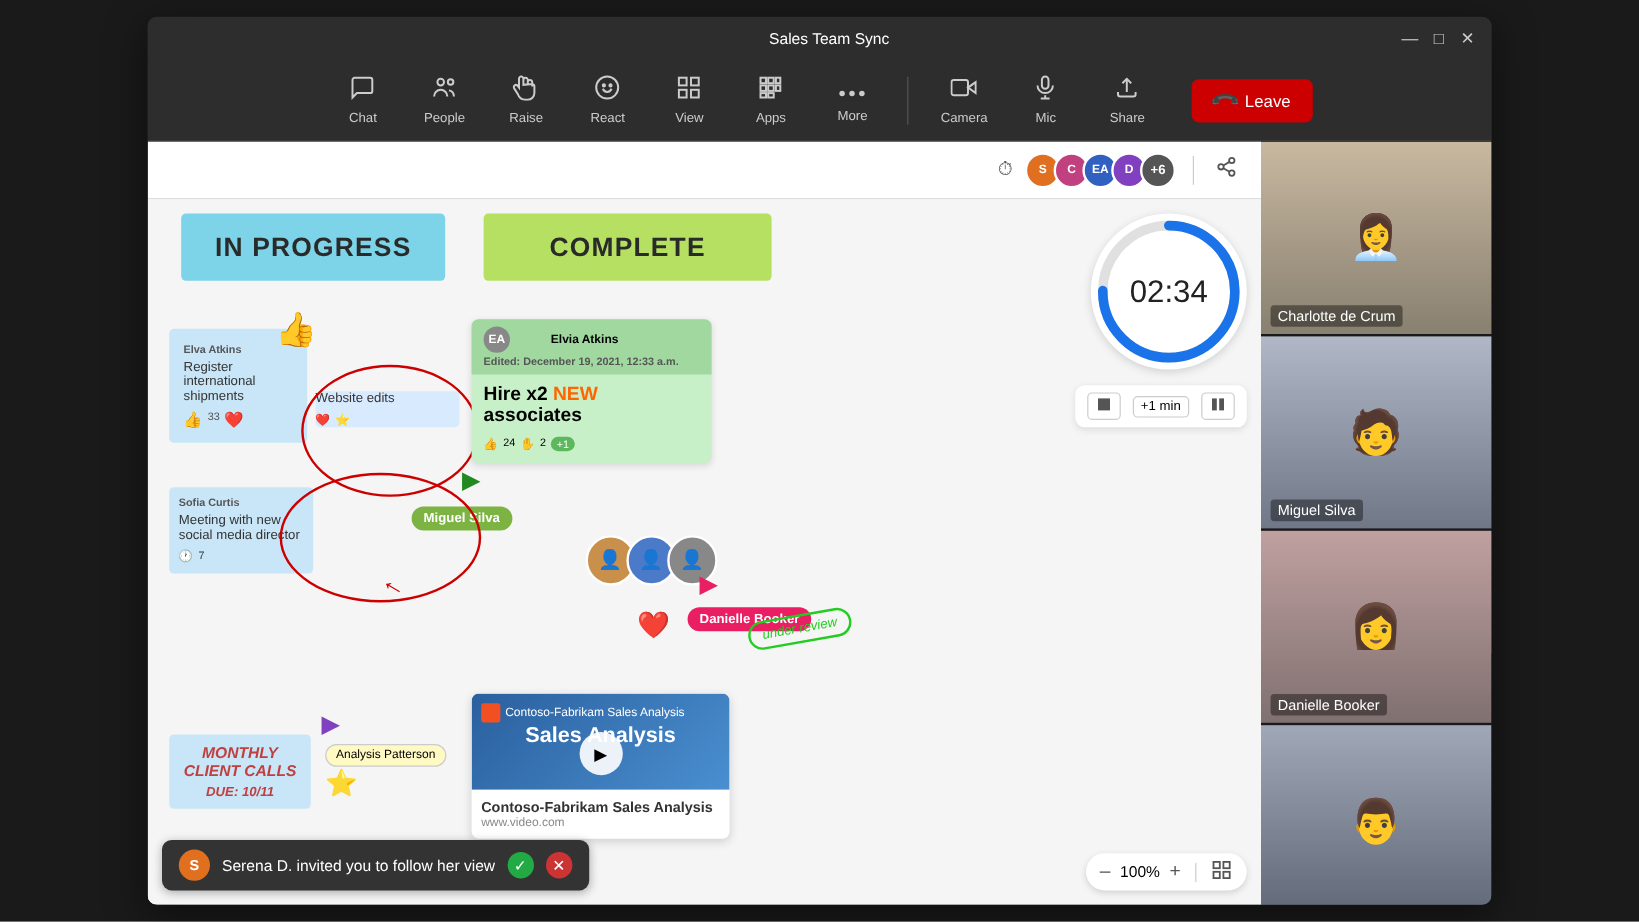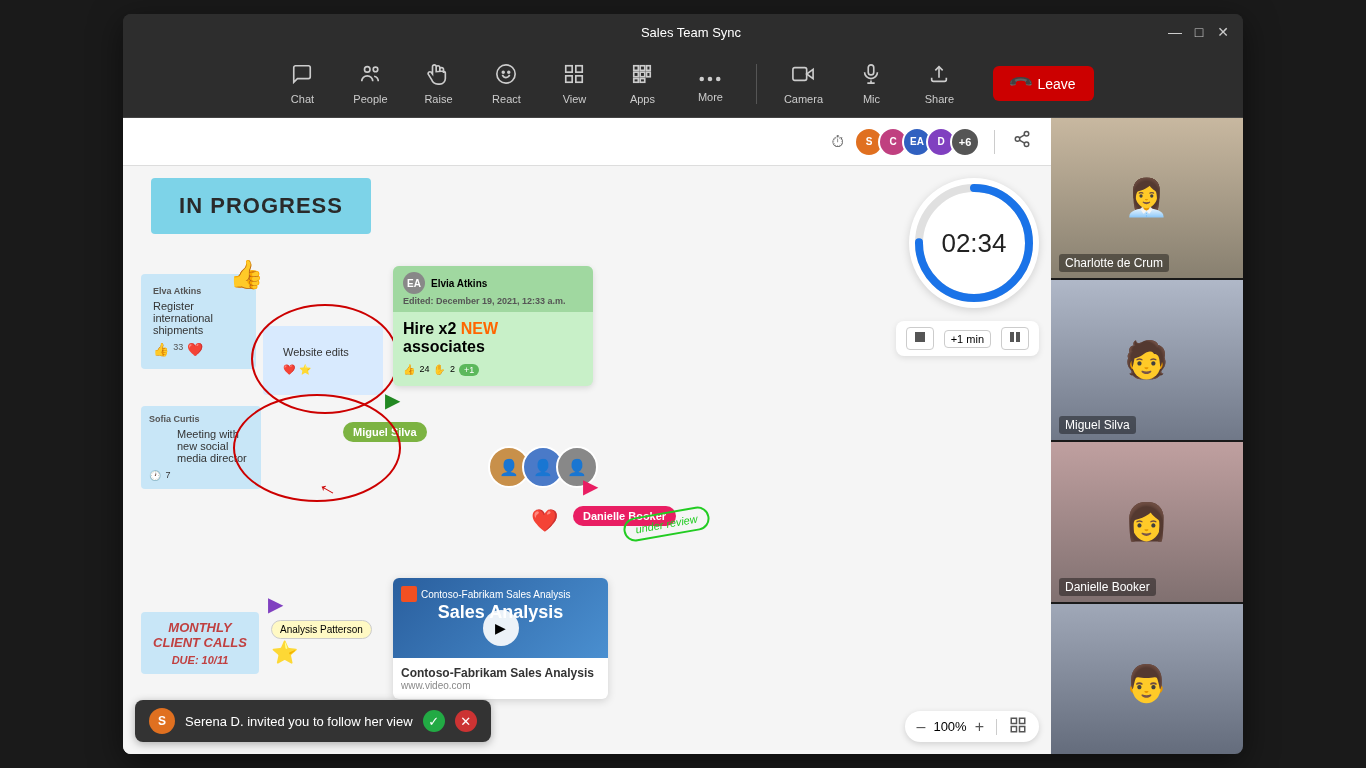--- a/index.html
+++ b/index.html
@@ -405,21 +405,21 @@
       font-size: 11px;
       color: #333;
     }
     .note-website {
       position: absolute;
       top: 160px;
       left: 140px;
       width: 120px;
       background: #d8eafe;
       border-radius: 4px;
-      padding: 20px;
+      padding: 0;
       font-size: 11px;
       color: #333;
     }
     .note-meeting {
       position: absolute;
       top: 240px;
       left: 18px;
       width: 120px;
       background: #c8e6f7;
       border-radius: 4px;
@@ -624,20 +624,23 @@
               <line x1="8.59" y1="13.51" x2="15.42" y2="17.49"></line>
               <line x1="15.41" y1="6.51" x2="8.59" y2="10.49"></line>
             </svg>
         </button>
       </div>
 
       <div class="wb-canvas" style="background:#f5f5f5;">
 
         <div style="position:absolute;top:12px;left:12px;width:220px;height:56px;background:#7dd3e8;border-radius:4px;display:flex;align-items:center;justify-content:center;margin-left:16px;">
           <span style="font-size:22px;font-weight:700;color:#2a2a2a;letter-spacing:1px;">IN PROGRESS</span>
+        </div>
+        <div style="position:absolute;top:12px;left:280px;width:240px;height:56px;background:#b5e061;border-radius:4px;display:flex;align-items:center;justify-content:center;">
+          <span style="font-size:22px;font-weight:700;color:#2a2a2a;letter-spacing:1px;">COMPLETE</span>
         </div>
 
         <div class="timer-widget">
           <svg class="timer-svg" viewBox="0 0 130 130">
             <circle cx="65" cy="65" r="55" fill="none" stroke="#e0e0e0" stroke-width="8"></circle>
             <circle cx="65" cy="65" r="55" fill="none" stroke="#1a73e8" stroke-width="8" stroke-dasharray="345.6" stroke-dashoffset="86" stroke-linecap="round" transform="rotate(-90 65 65)"></circle>
           </svg>
           <span class="timer-text">02:34</span>
         </div>
 
@@ -675,21 +678,21 @@
             <span>⭐</span>
           </div>
         </div>
 
         <div class="name-badge" style="top:256px;left:220px;">Miguel Silva</div>
 
         <div style="position:absolute;top:222px;left:262px;font-size:20px;color:#228822;">▶</div>
 
         <div class="note-meeting">
           <div style="font-size:9px;font-weight:bold;color:#555;margin-bottom:4px;">Sofia Curtis</div>
-          <div style="font-size:11px;color:#333;margin-left:28px;">Meeting with new social media director</div>
+          <div style="font-size:11px;color:#333;">Meeting with new social media director</div>
           <div style="margin-top:6px;display:flex;gap:4px;font-size:10px;">
             <span>🕐</span>
             <span style="font-size:9px;">7</span>
           </div>
         </div>
 
         <div class="red-circle" style="top:138px;left:128px;width:148px;height:110px;"></div>
         <div class="red-circle" style="top:228px;left:110px;width:168px;height:108px;"></div>
 
         <div style="position:absolute;top:308px;left:195px;font-size:22px;color:#cc0000;transform:rotate(30deg);">←</div>
@@ -702,21 +705,21 @@
         <div style="position:absolute;bottom:138px;left:145px;font-size:20px;color:#8040c0;">▶</div>
 
         <div style="position:absolute;bottom:115px;left:148px;background:#fff9c4;border:1px solid #ccc;padding:3px 8px;border-radius:10px;font-size:10px;">Analysis Patterson</div>
 
         <div style="position:absolute;bottom:88px;left:148px;font-size:22px;">⭐</div>
 
         <div class="card-elva">
           <div class="card-header">
             <div style="display:flex;align-items:center;gap:6px;">
               <div style="width:22px;height:22px;border-radius:50%;background:#888;display:flex;align-items:center;justify-content:center;font-size:10px;color:#fff;">EA</div>
-              <div style="font-size:10px;">Elvia Atkins</div>
+              <div style="font-size:10px;margin-left:28px;">Elvia Atkins</div>
             </div>
             <div style="font-size:9px;color:#555;margin-top:2px;">Edited: December 19, 2021, 12:33 a.m.</div>
           </div>
           <div class="card-hire">
             Hire x2 <span>NEW</span> associates
           </div>
           <div style="margin-top:8px;display:flex;gap:4px;font-size:10px;">
             <span>👍</span>
             <span style="font-size:9px;">24</span>
             <span>✋</span>

